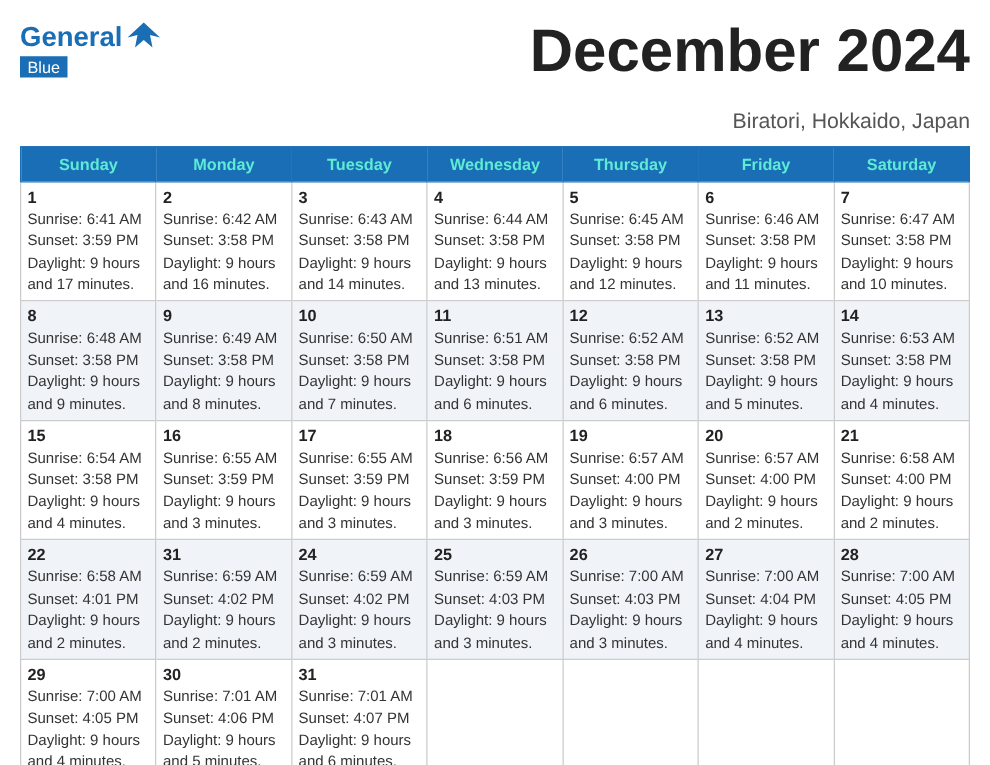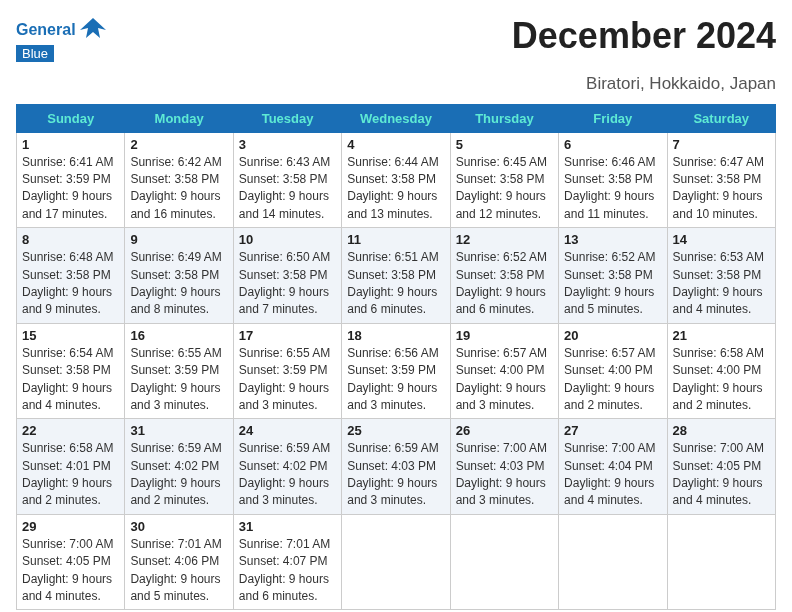--- a/index.html
+++ b/index.html
@@ -15,36 +15,36 @@
       justify-content: space-between;
       align-items: flex-start;
       margin-bottom: 10px;
     }
     .logo {
       display: flex;
       flex-direction: column;
       align-items: flex-start;
     }
     .logo-text {
-      font-size: 16px;
+      font-size: 22px;
       font-weight: bold;
       color: #333;
       line-height: 1;
     }
     .logo-text span { color: #1a6eb5; }
     .logo-row {
       display: flex;
       align-items: center;
       gap: 4px;
     }
     .title-block {
       text-align: right;
     }
     .month-title {
-      font-size: 36px;
+      font-size: 48px;
       font-weight: bold;
       color: #222;
       line-height: 1.1;
       text-align: center;
     }
     .location {
       font-size: 17px;
       color: #555;
       margin-top: 18px;
     }

